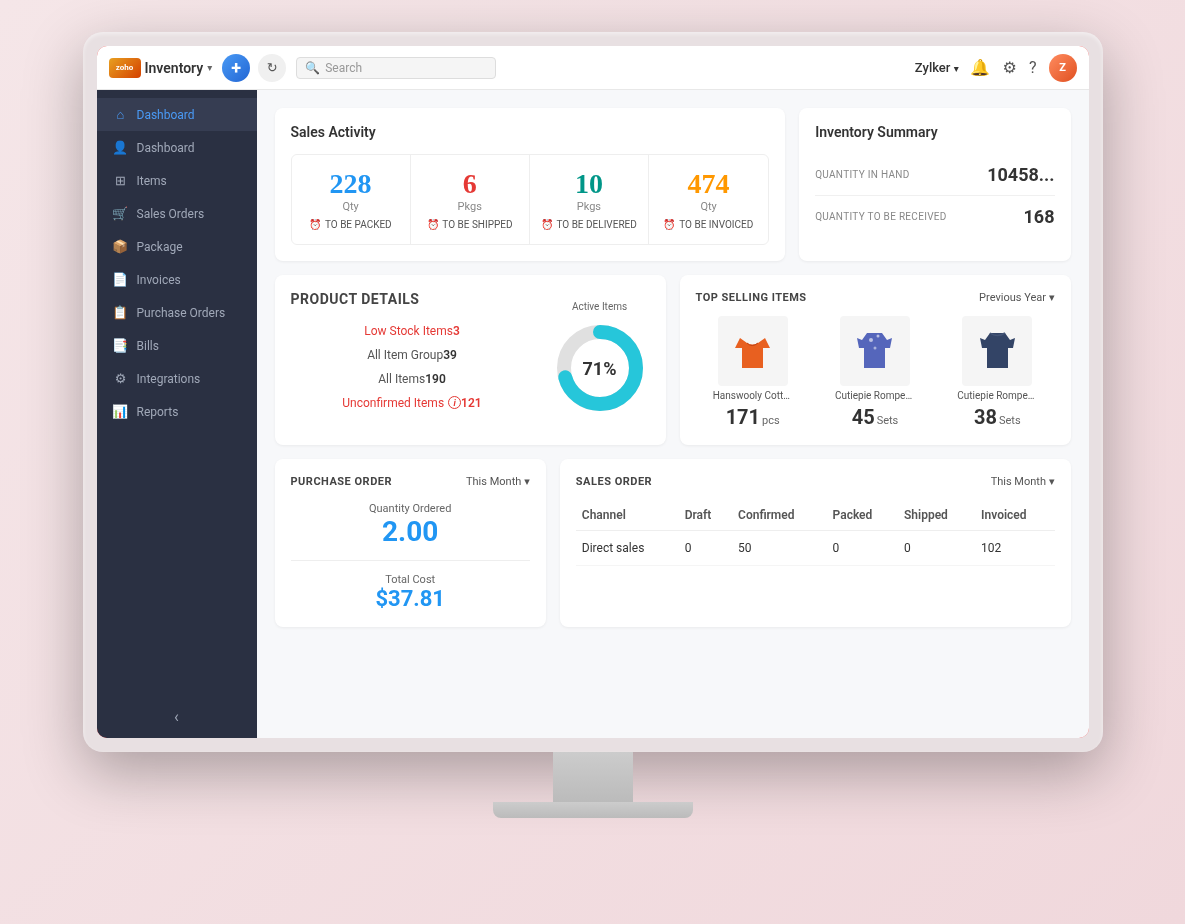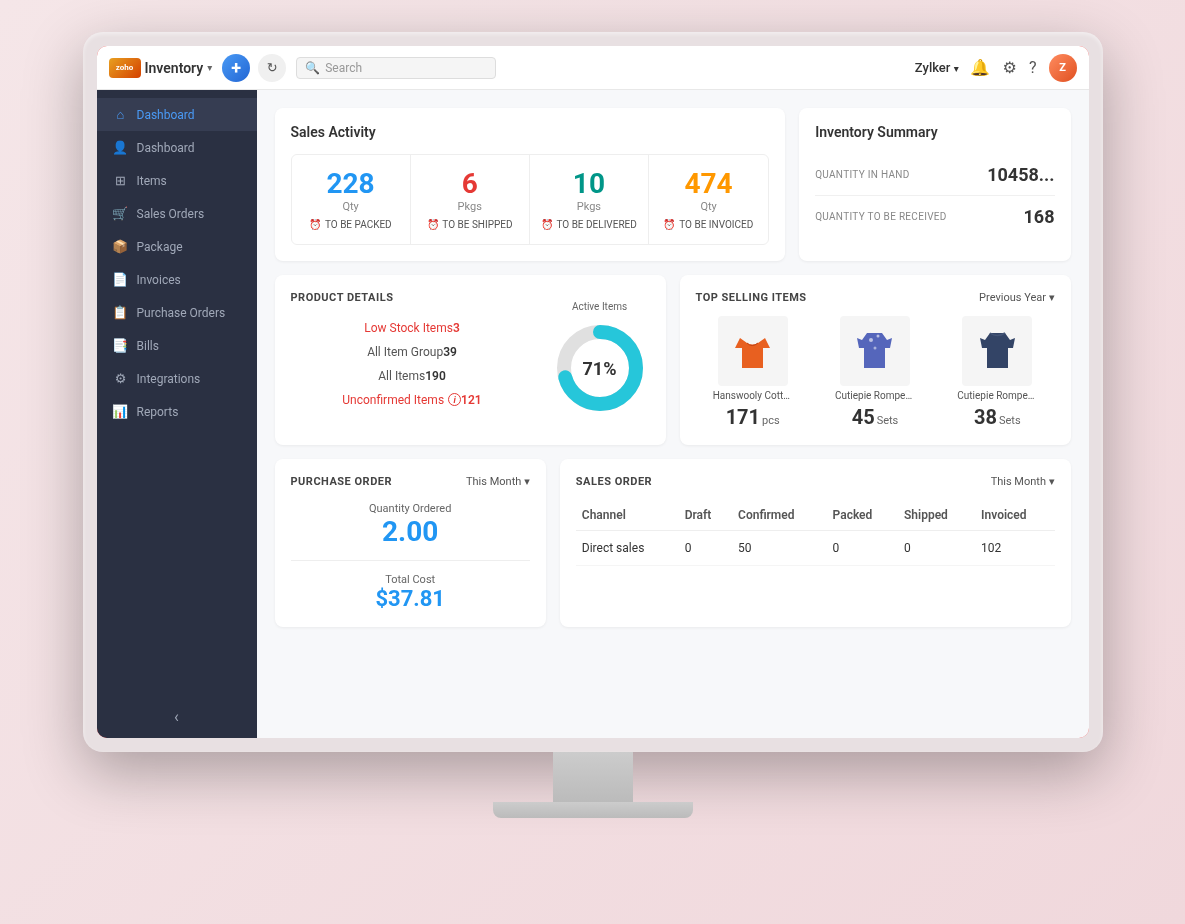--- a/index.html
+++ b/index.html
@@ -180,21 +180,21 @@
       gap: 14px;
     }
 
     .card-title {
       font-size: 14px;
       font-weight: 600;
       color: #333;
       margin-bottom: 14px;
     }
 
-    .sa-number { font-size: 28px; font-weight: 700; line-height: 1.1; }
+    .sa-number { font-size: 28px; font-weight: 700; line-height: 1.1; font-family: Liberation Serif, serif; }
     .sa-unit { font-size: 11px; color: #888; margin-bottom: 6px; }
     .sa-label { font-size: 10px; color: #555; display: flex; align-items: center; gap: 3px; }
 
     .color-blue { color: #2196F3; }
     .color-red { color: #e53935; }
     .color-teal { color: #009688; }
     .color-orange { color: #FF9800; }
 
     
     .top-row {
@@ -260,21 +260,21 @@
       padding: 16px;
       box-shadow: 0 1px 3px rgba(0,0,0,0.06);
       display: flex;
       gap: 16px;
     }
 
     .product-left { flex: 1; }
     .product-chart { display: flex; flex-direction: column; align-items: center; justify-content: center; }
 
     .pd-title {
-      font-size: 11px;
+      font-size: 14px;
       font-weight: 700;
       letter-spacing: 0.5px;
       color: #444;
       margin-bottom: 12px;
       text-transform: uppercase;
     }
 
     .pd-row {
       display: flex;
       justify-content: center;

